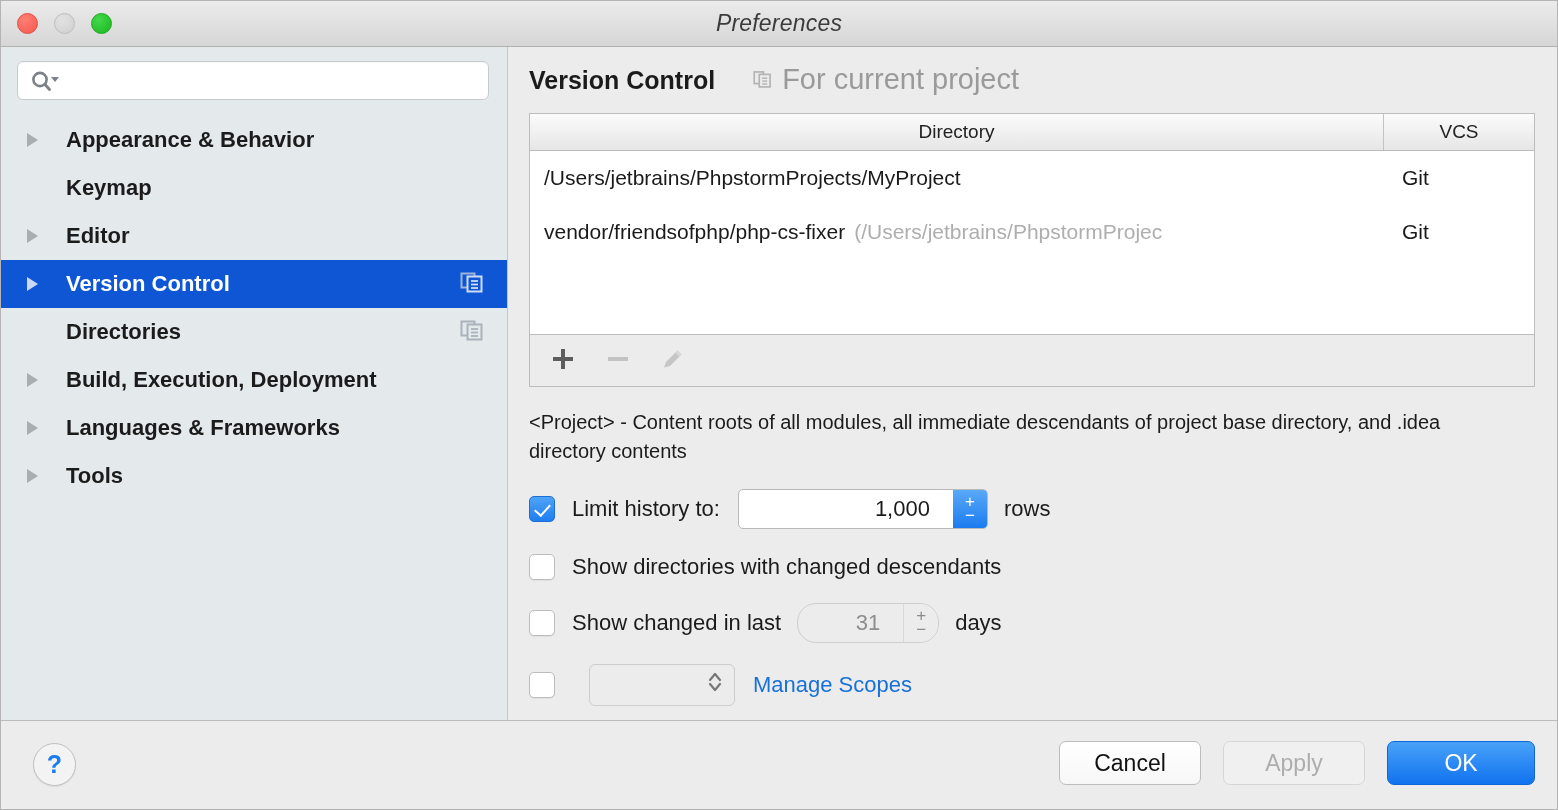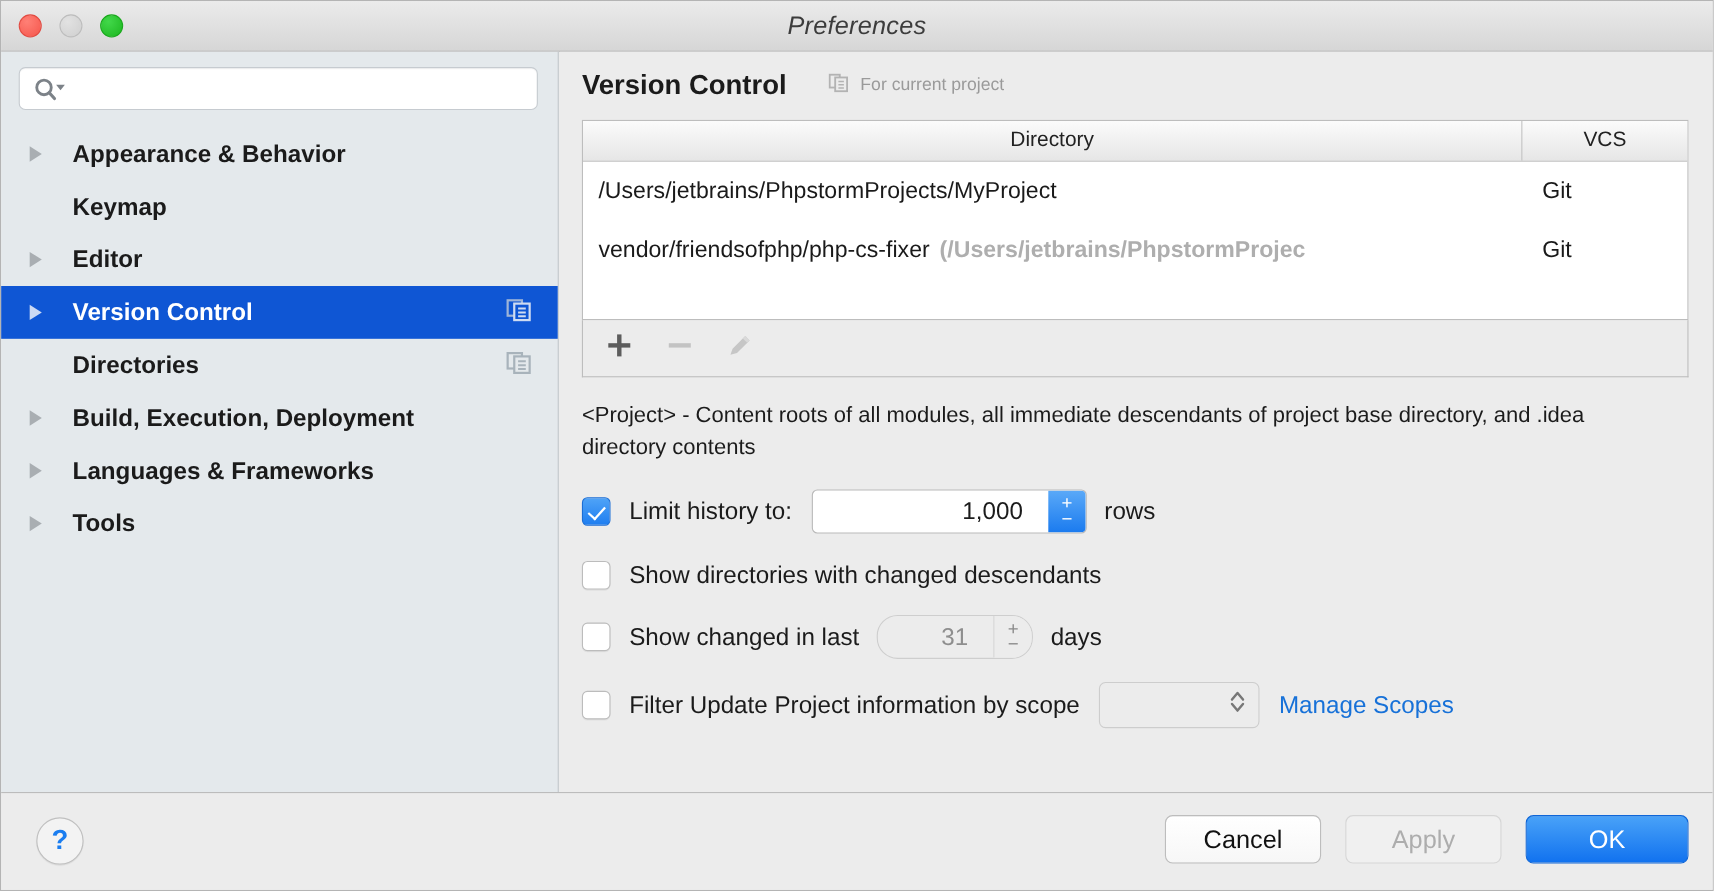--- a/index.html
+++ b/index.html
@@ -111,30 +111,30 @@
   }
   .main-header {
     display: flex; align-items: baseline;
     padding: 16px 0 0 20px;
   }
   .main-title {
     font-size: 25px; font-weight: bold; color: #1b1b1b;
   }
   .main-sub {
     margin-left: 38px;
-    font-size: 16px; color: #9a9a9a;
+    font-size: 29px; color: #9a9a9a;
     display: flex; align-items: center; gap: 9px;
   }
 
   .table-box {
     margin: 17px 22px 0 20px;
     border: 1px solid #bdbdbd;
     background: #fff;
     box-sizing: border-box;
-    height: 182px;
+    height: 222px;
     position: relative;
     overflow: hidden;
   }
   .table-head {
     display: flex; height: 36px; align-items: stretch;
     background: linear-gradient(to bottom, #fbfbfb 0%, #e6e6e6 100%);
     border-bottom: 1px solid #bdbdbd;
   }
   .th {
     display: flex; align-items: center; justify-content: center;
@@ -148,21 +148,21 @@
     height: 54px;
     font-size: 21px; color: #1a1a1a;
     box-sizing: border-box;
   }
   .td-dir {
     flex: 1 1 auto; min-width: 0;
     padding-left: 14px;
     white-space: nowrap; overflow: hidden;
     display: flex; align-items: baseline; gap: 9px;
   }
-  .td-dir .sub { color: #aeaeae; font-weight: bold; }
+  .td-dir .sub { color: #aeaeae; }
   .td-vcs { flex: 0 0 150px; padding-left: 18px; box-sizing: border-box; }
 
   .table-toolbar {
     margin: 0 22px 0 20px;
     height: 52px;
     background: #ececec;
     border: 1px solid #bdbdbd;
     border-top: none;
     display: flex; align-items: center;
     padding-left: 20px;
@@ -499,21 +499,20 @@
         <span class="spin-btns">
           <span>+</span>
           <span>−</span>
         </span>
       </span>
       <span style="margin-left:16px;">days</span>
     </div>
 
     <div class="opt-row r4">
       <span class="cbox off"></span>
-      <span>Filter Update Project information by scope</span>
       <span class="combo">
         <span style="flex:1 1 auto;"></span>
         <span>
           <svg width="20" height="28" viewBox="0 0 20 28">
             <polyline points="5,12 10,6 15,12" fill="none" stroke="#777" stroke-width="2.2" stroke-linecap="round" stroke-linejoin="round"></polyline>
             <polyline points="5,16 10,22 15,16" fill="none" stroke="#777" stroke-width="2.2" stroke-linecap="round" stroke-linejoin="round"></polyline>
           </svg>
         </span>
       </span>
       <span class="link">Manage Scopes</span>

